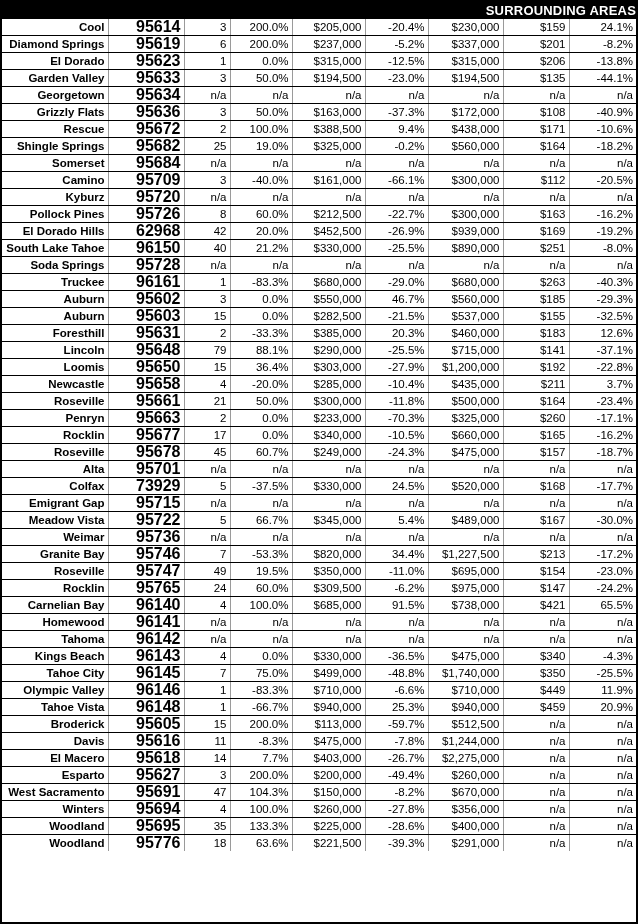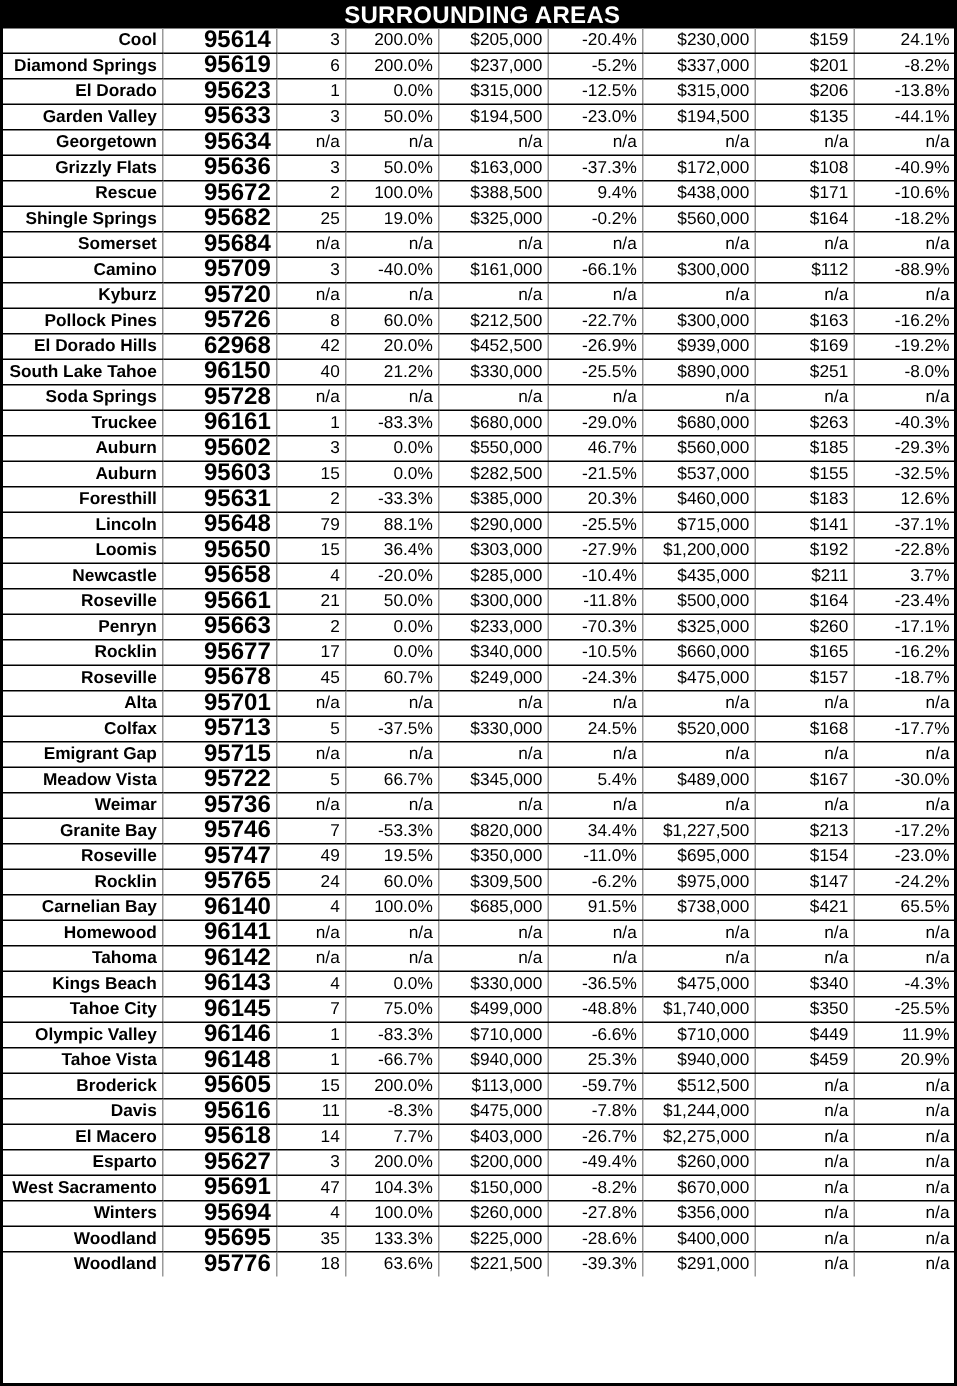--- a/index.html
+++ b/index.html
@@ -33,27 +33,27 @@
   table.grid col.c-med   { width: 73px;  }
   table.grid col.c-pct2  { width: 63px;  }
   table.grid col.c-avg   { width: 75px;  }
   table.grid col.c-ppsf  { width: 66px;  }
   table.grid col.c-pct3  { width: 67px;  }
 
   tr.title-row td {
     background: #000000;
     color: #ffffff;
     font-weight: bold;
-    font-size: 16px;
+    font-size: 13px;
     letter-spacing: 0.2px;
     height: 17px;
     line-height: 17px;
     padding: 0 0 0 5px;
     border: none;
-    text-align: center;
+    text-align: right;
     white-space: nowrap;
     overflow: hidden;
   }
   tr.data-row td {
     height: 16px;
     line-height: 16px;
     border-right: 1px solid #9a9a9a;
     border-bottom: 1px solid #000000;
     padding: 0 3px;
     white-space: nowrap;
@@ -204,21 +204,21 @@
         </tr>
         <tr class="data-row">
           <td class="name">Camino</td>
           <td class="zip">95709</td>
           <td class="num">3</td>
           <td class="num">-40.0%</td>
           <td class="num">$161,000</td>
           <td class="num">-66.1%</td>
           <td class="num">$300,000</td>
           <td class="num">$112</td>
-          <td class="num">-88.9%</td>
+          <td class="num">-20.5%</td>
         </tr>
         <tr class="data-row">
           <td class="name">Kyburz</td>
           <td class="zip">95720</td>
           <td class="num">n/a</td>
           <td class="num">n/a</td>
           <td class="num">n/a</td>
           <td class="num">n/a</td>
           <td class="num">n/a</td>
           <td class="num">n/a</td>
@@ -395,21 +395,21 @@
           <td class="num">n/a</td>
           <td class="num">n/a</td>
           <td class="num">n/a</td>
           <td class="num">n/a</td>
           <td class="num">n/a</td>
           <td class="num">n/a</td>
           <td class="num">n/a</td>
         </tr>
         <tr class="data-row">
           <td class="name">Colfax</td>
-          <td class="zip">95713</td>
+          <td class="zip">73929</td>
           <td class="num">5</td>
           <td class="num">-37.5%</td>
           <td class="num">$330,000</td>
           <td class="num">24.5%</td>
           <td class="num">$520,000</td>
           <td class="num">$168</td>
           <td class="num">-17.7%</td>
         </tr>
         <tr class="data-row">
           <td class="name">Emigrant Gap</td>

